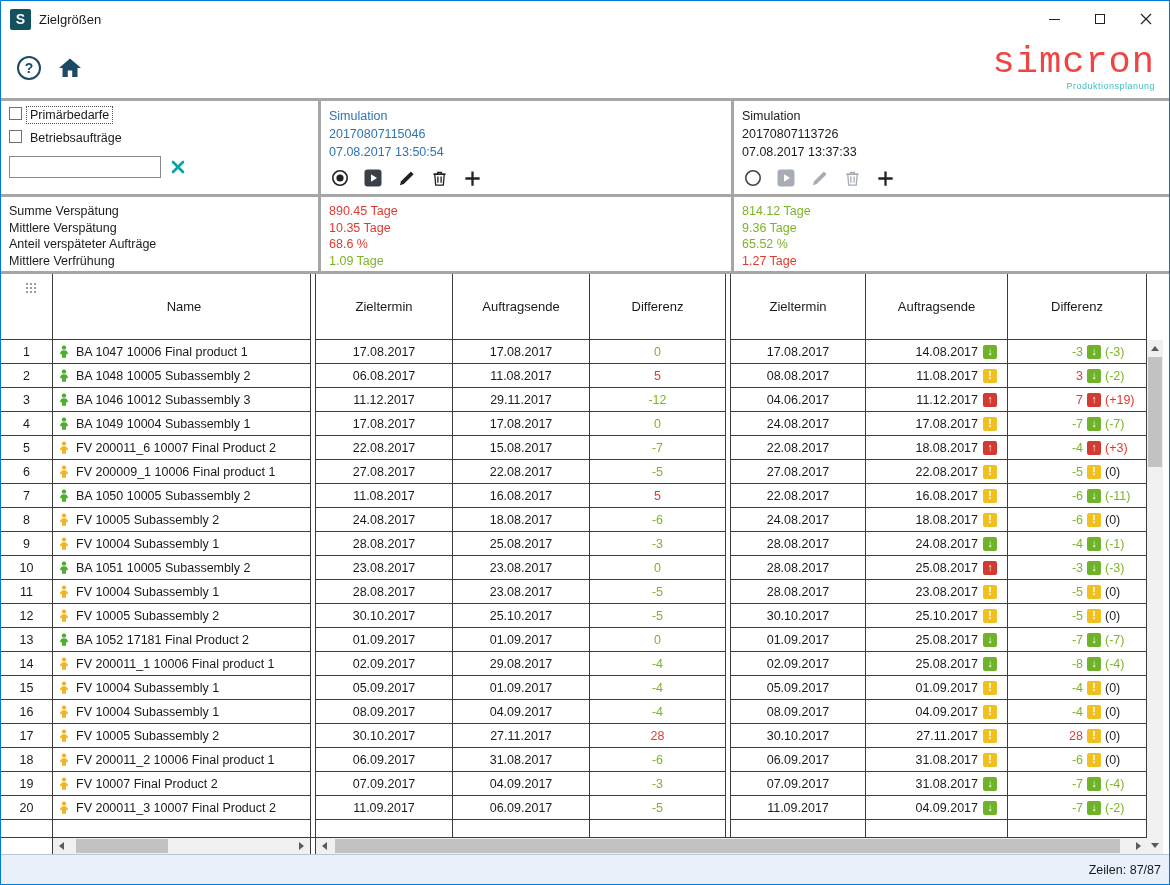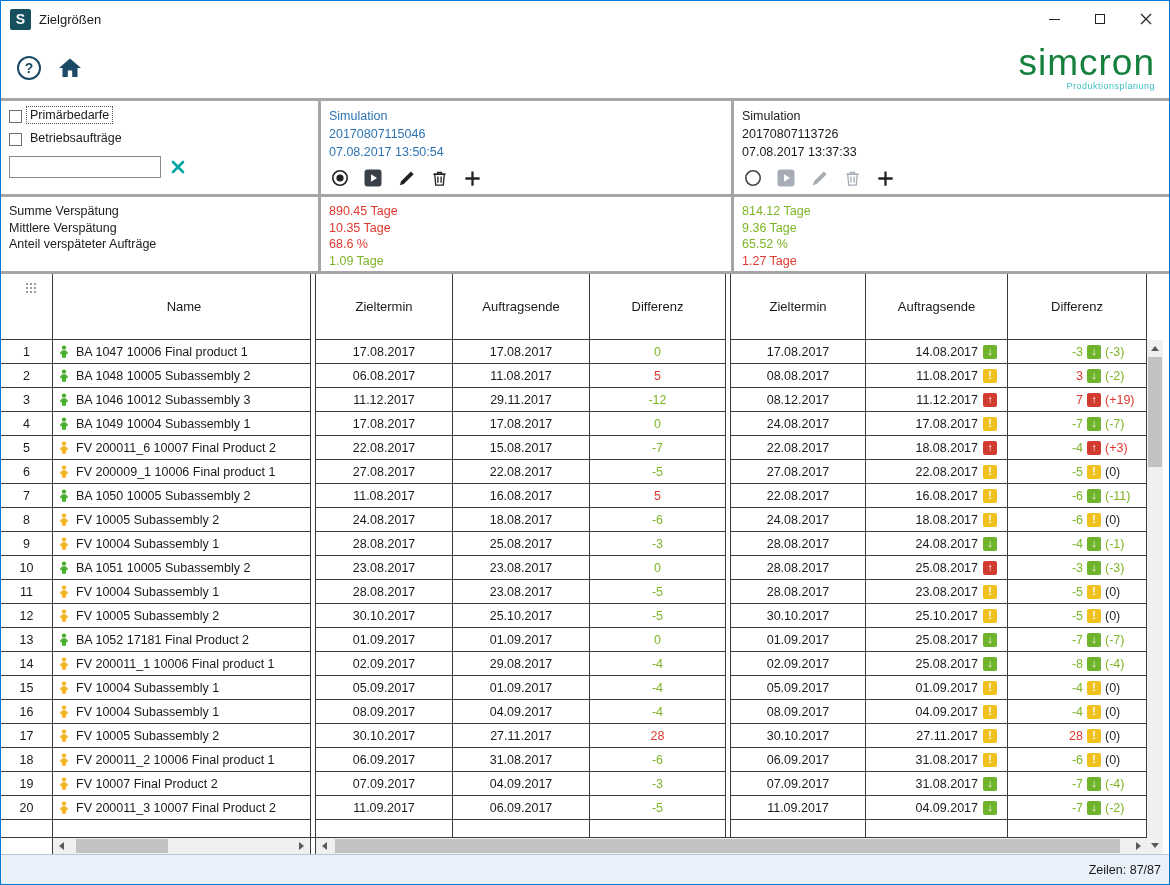--- a/index.html
+++ b/index.html
@@ -15,31 +15,31 @@
   .win-btn { width:46px; height:36px; display:flex; align-items:center; justify-content:center; cursor:default; }
   .mini-glyph { width:11px; height:1px; background:#222; display:block; }
   .maxi-glyph { width:10px; height:10px; border:1px solid #222; display:block; }
 
   
   .toolbar { height:64px; flex:0 0 auto; border-bottom:3px solid #a6a6a6; display:flex; align-items:center; padding:0 14px 0 16px; }
   .help-btn { width:24px; height:24px; border:2px solid #1b4a66; border-radius:50%; color:#1b4a66; font-size:14px; font-weight:bold; display:flex; align-items:center; justify-content:center; }
   .home-btn { margin-left:16px; display:flex; align-items:center; }
   .toolbar .spacer { flex:1; }
   .logo { text-align:right; line-height:1; }
-  .logo-main { font-size:37px; color:#15803d; letter-spacing:1px; }
+  .logo-main { font-size:37px; color:#ef4444; letter-spacing:1px;font-family:Liberation Mono, monospace; }
   .logo-sub { font-size:9px; color:#3fbdc0; letter-spacing:.5px; margin-top:1px; }
 
   
   .upper { display:grid; grid-template-columns:320px 413px 1fr; grid-template-rows:96px 74px; border-bottom:3px solid #a6a6a6; flex:0 0 auto; }
   .u-cell { background:#fff; padding:6px 8px; overflow:hidden; }
   .u-col1 { border-right:3px solid #a6a6a6; }
   .u-col2 { border-right:3px solid #a6a6a6; }
   .u-row1 { border-bottom:3px solid #a6a6a6; }
 
-  .chk-row { display:flex; align-items:flex-end; margin-bottom:7px; }
+  .chk-row { display:flex; align-items:flex-start; margin-bottom:7px; }
   .chk-box { width:13px; height:13px; border:1px solid #707070; background:#fff; flex:0 0 auto; }
   .chk-label { font-size:12.5px; margin-left:5px; padding:1px 3px; }
   .chk-label.focused { outline:1px dotted #555; }
   .search-row { display:flex; align-items:center; margin-top:10px; }
   .search-input { width:152px; height:22px; border:1px solid #8a8a8a; font-size:12.5px; padding:0 4px; font-family:"Liberation Sans", sans-serif; }
   .clear-x { margin-left:9px; display:flex; }
 
   .sim-line { font-size:12.5px; line-height:18px; }
   .sim-panel.selected .sim-line { color:#2e74b5; }
   .sim-icons { display:flex; align-items:center; gap:11px; margin-top:6px; }
@@ -244,20 +244,21 @@
               <path d="M10 2.5 V17.5 M2.5 10 H17.5" stroke="#222" stroke-width="2.4"></path>
             </svg>
         </span>
       </div>
     </div>
 
     <div class="u-cell u-col1 stats-labels">
       <div>Summe Verspätung</div>
       <div>Mittlere Verspätung</div>
       <div>Anteil verspäteter Aufträge</div>
+      <div>Mittlere Verfrühung</div>
     </div>
 
     <div class="u-cell u-col2">
       <div class="stat-val" style="color: rgb(224, 57, 47);">890.45 Tage</div>
       <div class="stat-val" style="color: rgb(224, 57, 47);">10.35 Tage</div>
       <div class="stat-val" style="color: rgb(224, 57, 47);">68.6 %</div>
       <div class="stat-val" style="color: rgb(124, 180, 39);">1.09 Tage</div>
     </div>
 
     <div class="u-cell">
@@ -352,21 +353,21 @@
                     <path d="M6 5.3 C3.5 5.3 2.1 6.8 2.1 9.2 L4 9.2 L4 12.8 L8 12.8 L8 9.2 L9.9 9.2 C9.9 6.8 8.5 5.3 6 5.3 Z" fill="currentColor"></path>
                   </svg>
       </span>
       <span class="nametext">BA 1046 10012 Subassembly 3</span>
     </div>
     <div class="cell sep"></div>
     <div class="cell c-z1 date">11.12.2017</div>
     <div class="cell c-a1 date">29.11.2017</div>
     <div class="cell c-d1" style="color: rgb(124, 180, 39);">-12</div>
     <div class="cell sep"></div>
-    <div class="cell c-z2 date">08.12.2017</div>
+    <div class="cell c-z2 date">04.06.2017</div>
     <div class="cell c-a2">
       <span class="datetext">11.12.2017</span>
       <span class="statusicon a2icon si-up">↑</span>
     </div>
     <div class="cell c-d2">
       <span class="diffval" style="color: rgb(224, 57, 47);">7</span>
       <span class="statusicon d2icon si-up">↑</span>
       <span class="delta" style="color: rgb(224, 57, 47);">(+19)</span>
     </div>
   </div>

